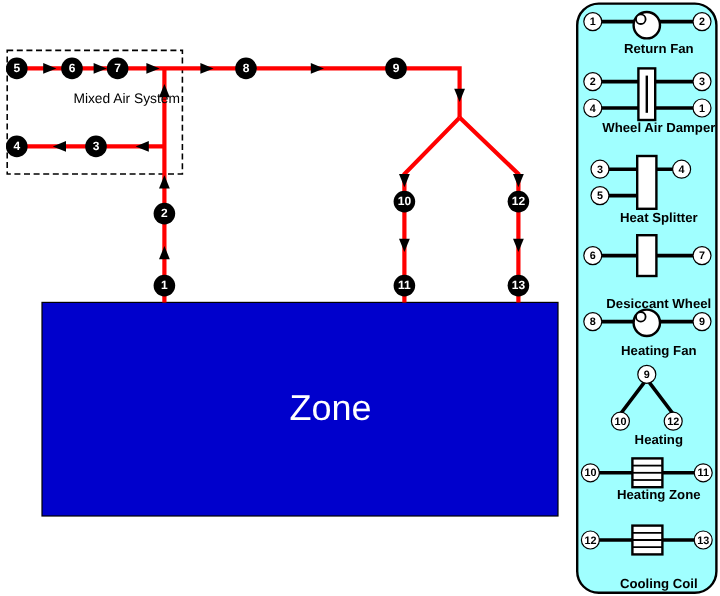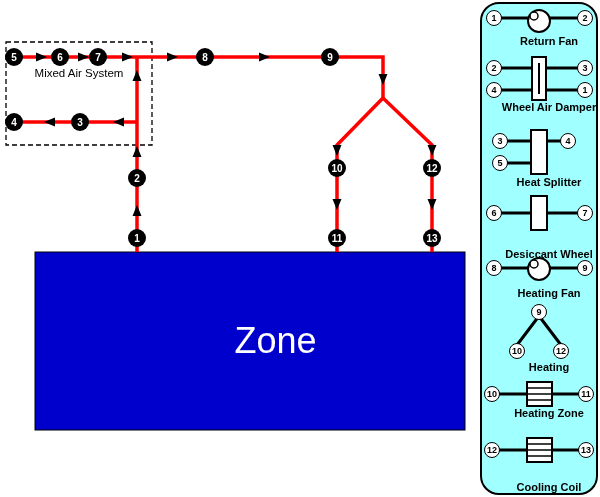--- a/index.html
+++ b/index.html
@@ -7,25 +7,25 @@
          font-family:"Liberation Sans",sans-serif;overflow:hidden}
   .stage svg{position:absolute;left:0;top:0}
   .node{position:absolute;width:18px;height:18px;border-radius:50%;background:#000;
         color:#fff;font-size:10px;font-weight:bold;display:flex;align-items:center;
         justify-content:center;z-index:3}
   .lnode{position:absolute;width:16px;height:16px;box-sizing:border-box;border-radius:50%;
          background:#fff;border:1.5px solid #000;color:#000;font-size:9px;font-weight:bold;
          display:flex;align-items:center;justify-content:center;z-index:3}
   .legend-label{position:absolute;left:483px;width:132px;text-align:center;
                 font-size:11px;font-weight:bold;color:#000;z-index:2}
-  .manager-label{position:absolute;left:8px;top:66px;width:142px;text-align:center;
+  .manager-label{position:absolute;left:8px;top:76px;width:142px;text-align:right;
                  font-size:11.5px;line-height:15px;color:#000;z-index:2}
   .zone-label{position:absolute;left:35px;top:252px;width:481px;height:178px;
               display:flex;align-items:center;justify-content:center;color:#fff;
-              font-size:36px;z-index:2}
+              font-size:30px;z-index:2}
 </style>
 </head>
 <body>
 
 <div class="stage">
 
   <svg width="600" height="497" viewBox="0 0 600 497">
 
     <rect x="481" y="3" width="116" height="491" rx="18" stroke="#000" stroke-width="2" fill="#A0FFFF"></rect>
 

